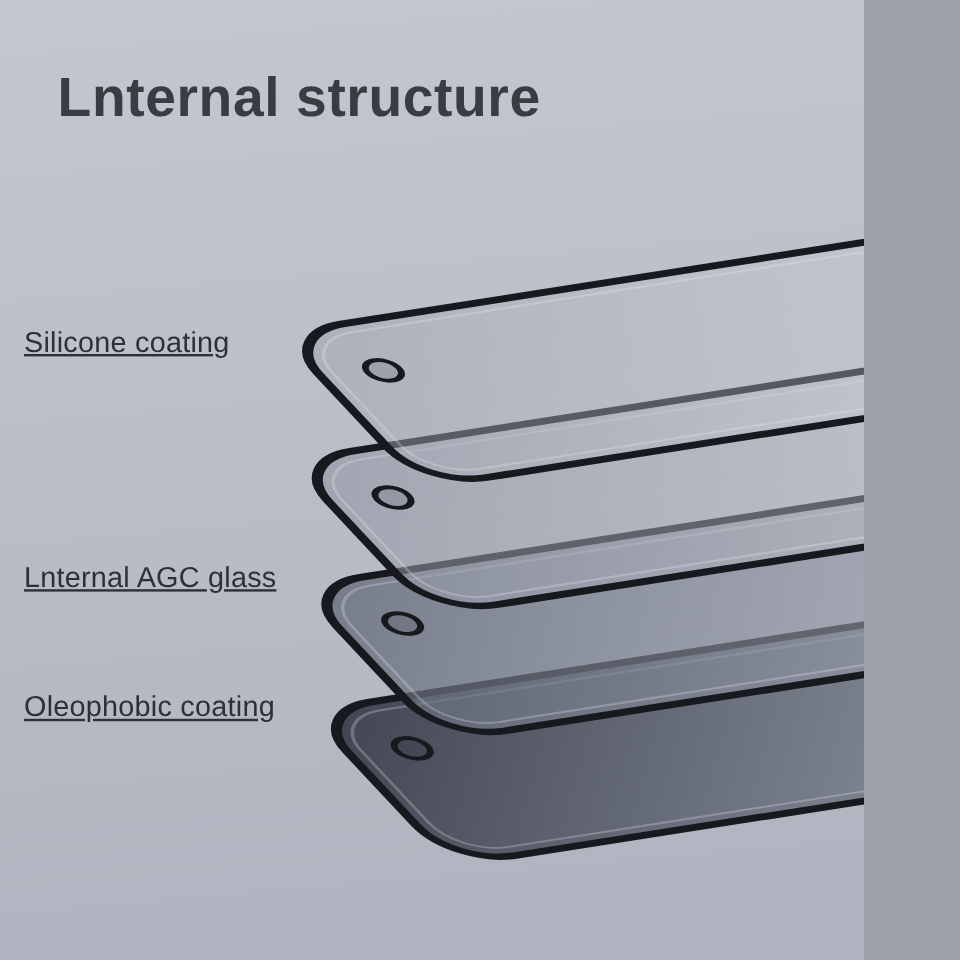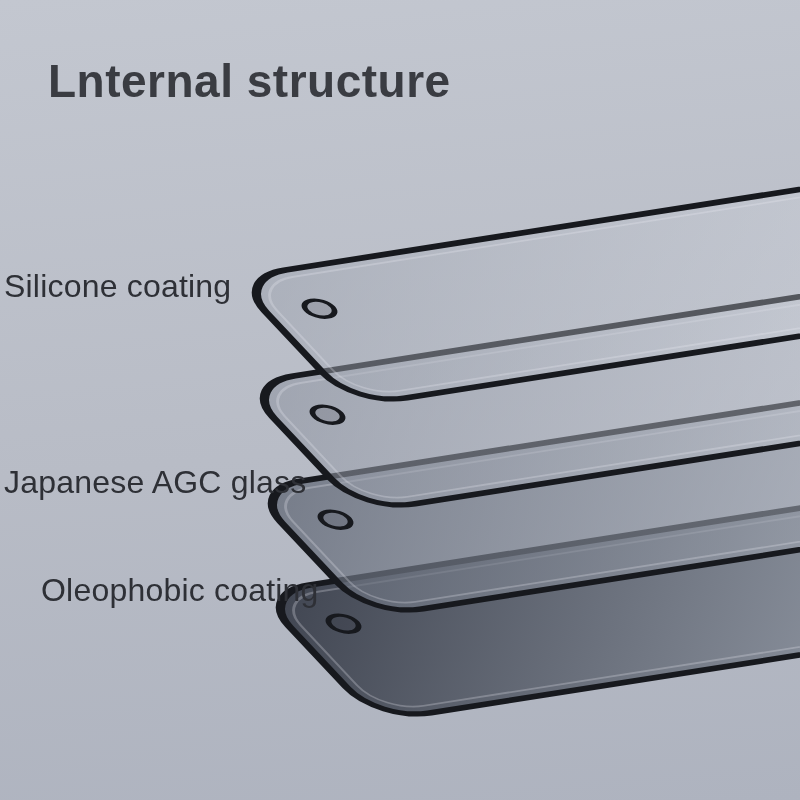--- a/index.html
+++ b/index.html
@@ -4,45 +4,46 @@
 <style>
   * { margin:0; padding:0; box-sizing:border-box; }
   html, body { width:100%; height:100%; }
   body {
     font-family: "Liberation Sans", sans-serif;
     background:#9ea2ad;
     display:flex; align-items:flex-start; justify-content:flex-start;
   }
   .stage {
     position:relative;
-    width:800px; height:800px;
+    width:720px; height:800px;
     overflow:hidden;
     background: linear-gradient(175deg,
       var(--background-top,#c3c7d0) 0%,
       #b8bcc6 55%,
       var(--background-bottom,#aeb3bf) 100%);
   }
   .title {
     position:absolute; left:48px; top:54px;
     font-size:46px; font-weight:600;
     letter-spacing:0.5px;
     color: var(--title-text,#3a3c42);
   }
   .illustration { position:absolute; inset:0; width:800px; height:800px; }
   .layer-label {
-    position:absolute; left:4px;
-    font-size:32px; line-height:28px;
+    position:absolute; left:20px;
+    font-size:24px; line-height:28px;
     letter-spacing:0.2px;
     color: var(--label-text,#2e3036);
     white-space:nowrap;
+    text-decoration:underline;
   }
   #label-0 { top:272px; }
   #label-1 { top:383px; }
   #label-2 { top:468px; }
-  #label-3 { top:576px;margin-left:37px; }
+  #label-3 { top:576px; }
 
   .pane {
     stroke: var(--layer-outline,#17191e);
     stroke-width:8;
   }
   .pane-inner {
     fill:none;
     stroke: rgba(238,241,247,0.26);
     stroke-width:2.5;
   }
@@ -98,16 +99,16 @@
     </g>
 
     <g transform="matrix(0.99 -0.155 0.60 0.64 234 278)">
       <rect class="pane" x="0" y="0" width="660" height="200" rx="52" fill="url(#grad-1)"></rect>
       <rect class="pane-inner" x="11" y="11" width="638" height="178" rx="42"></rect>
       <circle class="hole" cx="50" cy="60" r="13"></circle>
     </g>
   </svg>
 
   <div class="layer-label" id="label-0">Silicone coating</div>
-  <div class="layer-label" id="label-2">Japanese AGC glass</div>
+  <div class="layer-label" id="label-2">Lnternal AGC glass</div>
   <div class="layer-label" id="label-3">Oleophobic coating</div>
 
 </div>
 
 </body></html>

